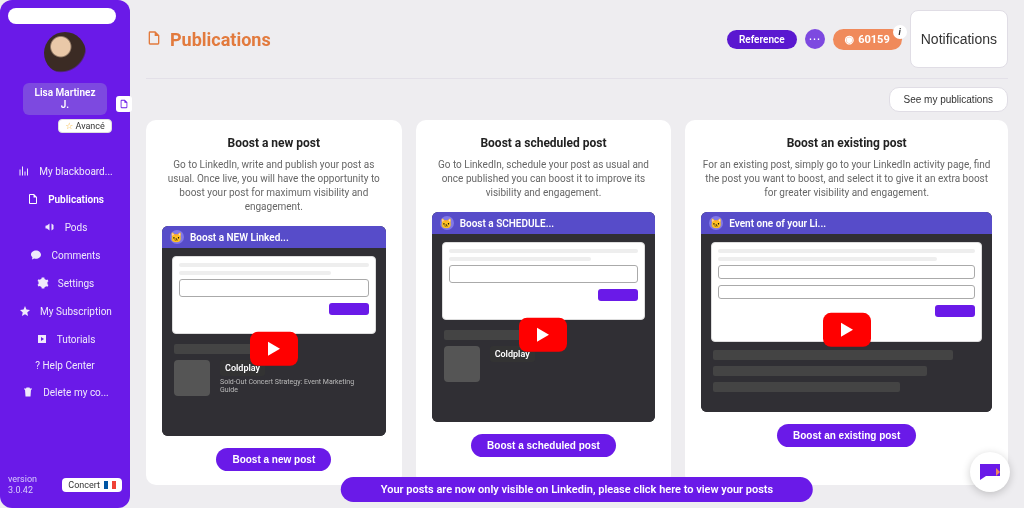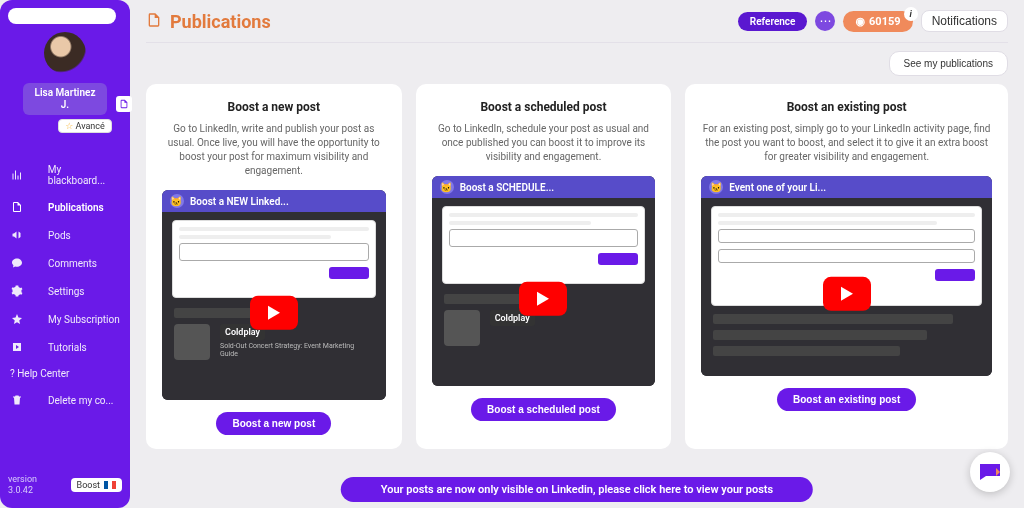--- a/index.html
+++ b/index.html
@@ -35,22 +35,22 @@
   display:inline-block; background:#fff; color:#333; font-size:9px; padding:1px 6px;
   border-radius:4px; border:1px solid #ddd;
 }
 .badge-level .star { color:#f6b73c; }
 .doc-badge {
   position:absolute; top:96px; left:116px; width:16px; height:16px; border-radius:3px;
   background:#fff; color:#6a1ae8; display:flex; align-items:center; justify-content:center;
 }
 .nav { margin-top: 24px; }
 .nav-item {
-  display:flex; align-items:center; gap:24px; padding:7px 10px;
-  font-size: 10px; color:#efe9fb; cursor:pointer;
+  display:flex; align-items:center; gap:8px; padding:7px 10px;
+  font-size: 10px; color:#efe9fb; cursor:pointer;justify-content:center;
 }
 .nav-item.active { color:#fff; font-weight:600; }
 .nav-item .ic { width:14px; height:14px; display:inline-flex; align-items:center; justify-content:center; }
 .sb-footer {
   position:absolute; bottom:8px; left:0; width:100%;
   display:flex; align-items:center; gap:8px; padding:4px 8px;
 }
 .sb-footer .ver { flex:1; font-size:9px; color:#d8cdfb; line-height:11px; }
 .sb-footer .lang { background:#fff; color:#333; font-size:9px; padding:2px 6px; border-radius:4px; display:flex; align-items:center; gap:4px; }
 .flag-fr { width:12px; height:8px; background: linear-gradient(to right, #0055a4 0 33%, #fff 33% 66%, #ef4135 66%); display:inline-block; }
@@ -60,21 +60,21 @@
 .header {
   display:flex; align-items:center; padding:10px 16px;
 }
 .page-title { display:flex; align-items:center; gap:8px; font-size:18px; font-weight:700; color:#e27a3d; }
 .page-title .ic { color:#e27a3d; }
 .header-right { margin-left:auto; display:flex; align-items:center; gap:8px; }
 .ref-pill { background:#5a18d0; color:#fff; padding:4px 12px; border-radius:12px; font-size:10px; font-weight:600; }
 .dots-circle { width:20px; height:20px; border-radius:50%; background:#7d49e0; color:#fff; display:flex; align-items:center; justify-content:center; font-size:12px; }
 .score-pill { background:#f08a5b; color:#fff; padding:4px 12px; border-radius:12px; font-size:11px; font-weight:700; display:flex; align-items:center; gap:4px; position:relative; }
 .score-pill .info { width:14px; height:14px; border-radius:50%; background:#fff; color:#333; display:flex; align-items:center; justify-content:center; font-size:9px; font-style:italic; position:absolute; right:-5px; top:-4px; }
-.notif-btn { background:#fff; border:1px solid #e0dde5; color:#333; padding:3px 10px; border-radius:8px; font-size:12px; }
+.notif-btn { background:#fff; border:1px solid #e0dde5; color:#333; padding:20px 10px; border-radius:8px; font-size:14px; }
 
 .divider { height:1px; background:#e3e0e8; margin:0 16px; }
 
 .see-my { text-align:right; margin:8px 16px 0; }
 .see-my-btn { background:#fff; border:1px solid #e0dde5; border-radius:10px; padding:6px 14px; font-size:10px; color:#333; }
 
 .cards { display:flex; gap:14px; padding:8px 16px; }
 .card { flex:1; background:#fff; border-radius:10px; padding:16px 16px 14px; }
 .card:nth-child(3) { flex:1.3; }
 .card h3 { text-align:center; font-size:12px; font-weight:700; margin-bottom:8px; color:#222; }
@@ -213,21 +213,21 @@
       <span>Delete my co...</span>
     </div>
   </div>
 
   <div class="sb-footer">
     <div class="ver">
       <div>version</div>
       <div>3.0.42</div>
     </div>
     <div class="lang">
-      <span>Boost</span>
+      <span>Concert</span>
       <span class="flag-fr"></span>
     </div>
   </div>
 </div>
 
 <div class="main">
   <div class="header">
     <div class="page-title">
       <span class="ic"><svg width="16" height="16" viewBox="0 0 24 24">
             <path fill="currentColor" d="M14 2H6a2 2 0 0 0-2 2v16a2 2 0 0 0 2 2h12a2 2 0 0 0 2-2V8l-6-6zM6 4h7v5h5v11H6V4z"></path>

